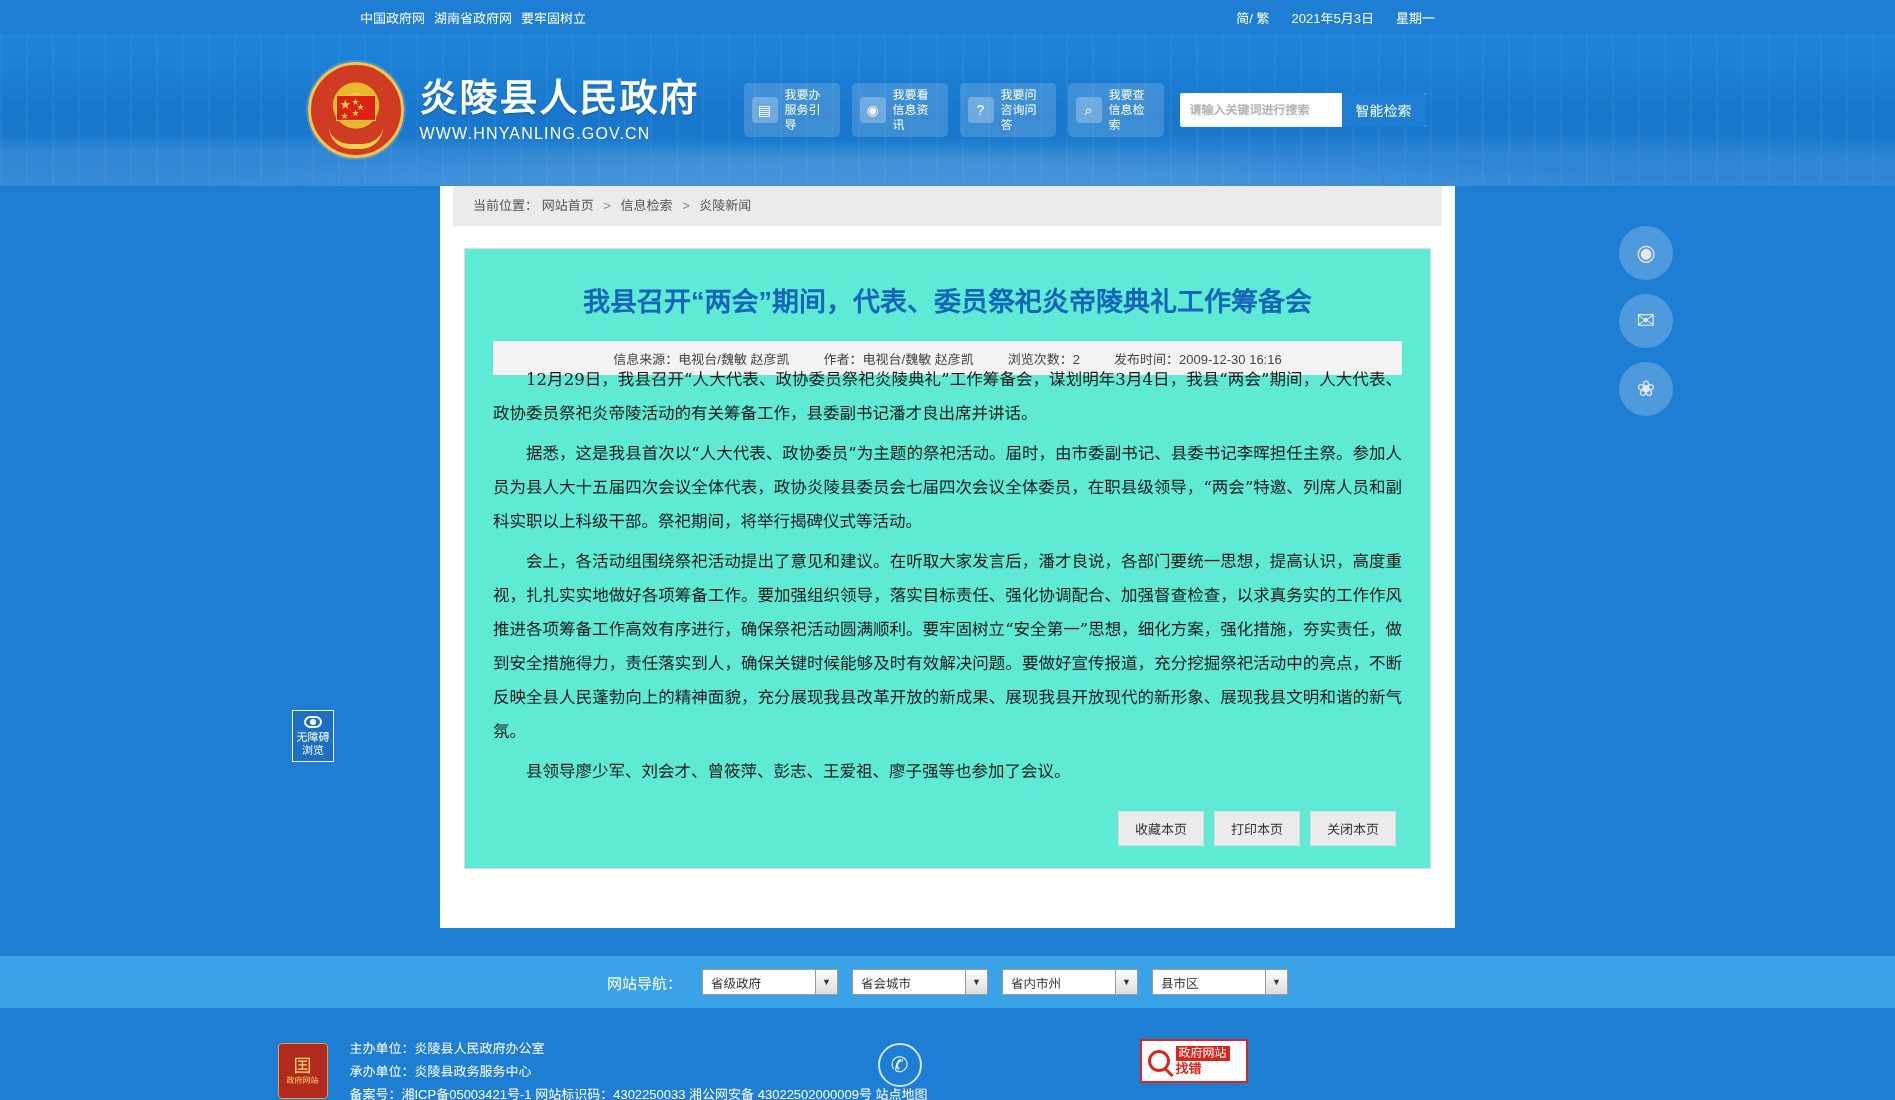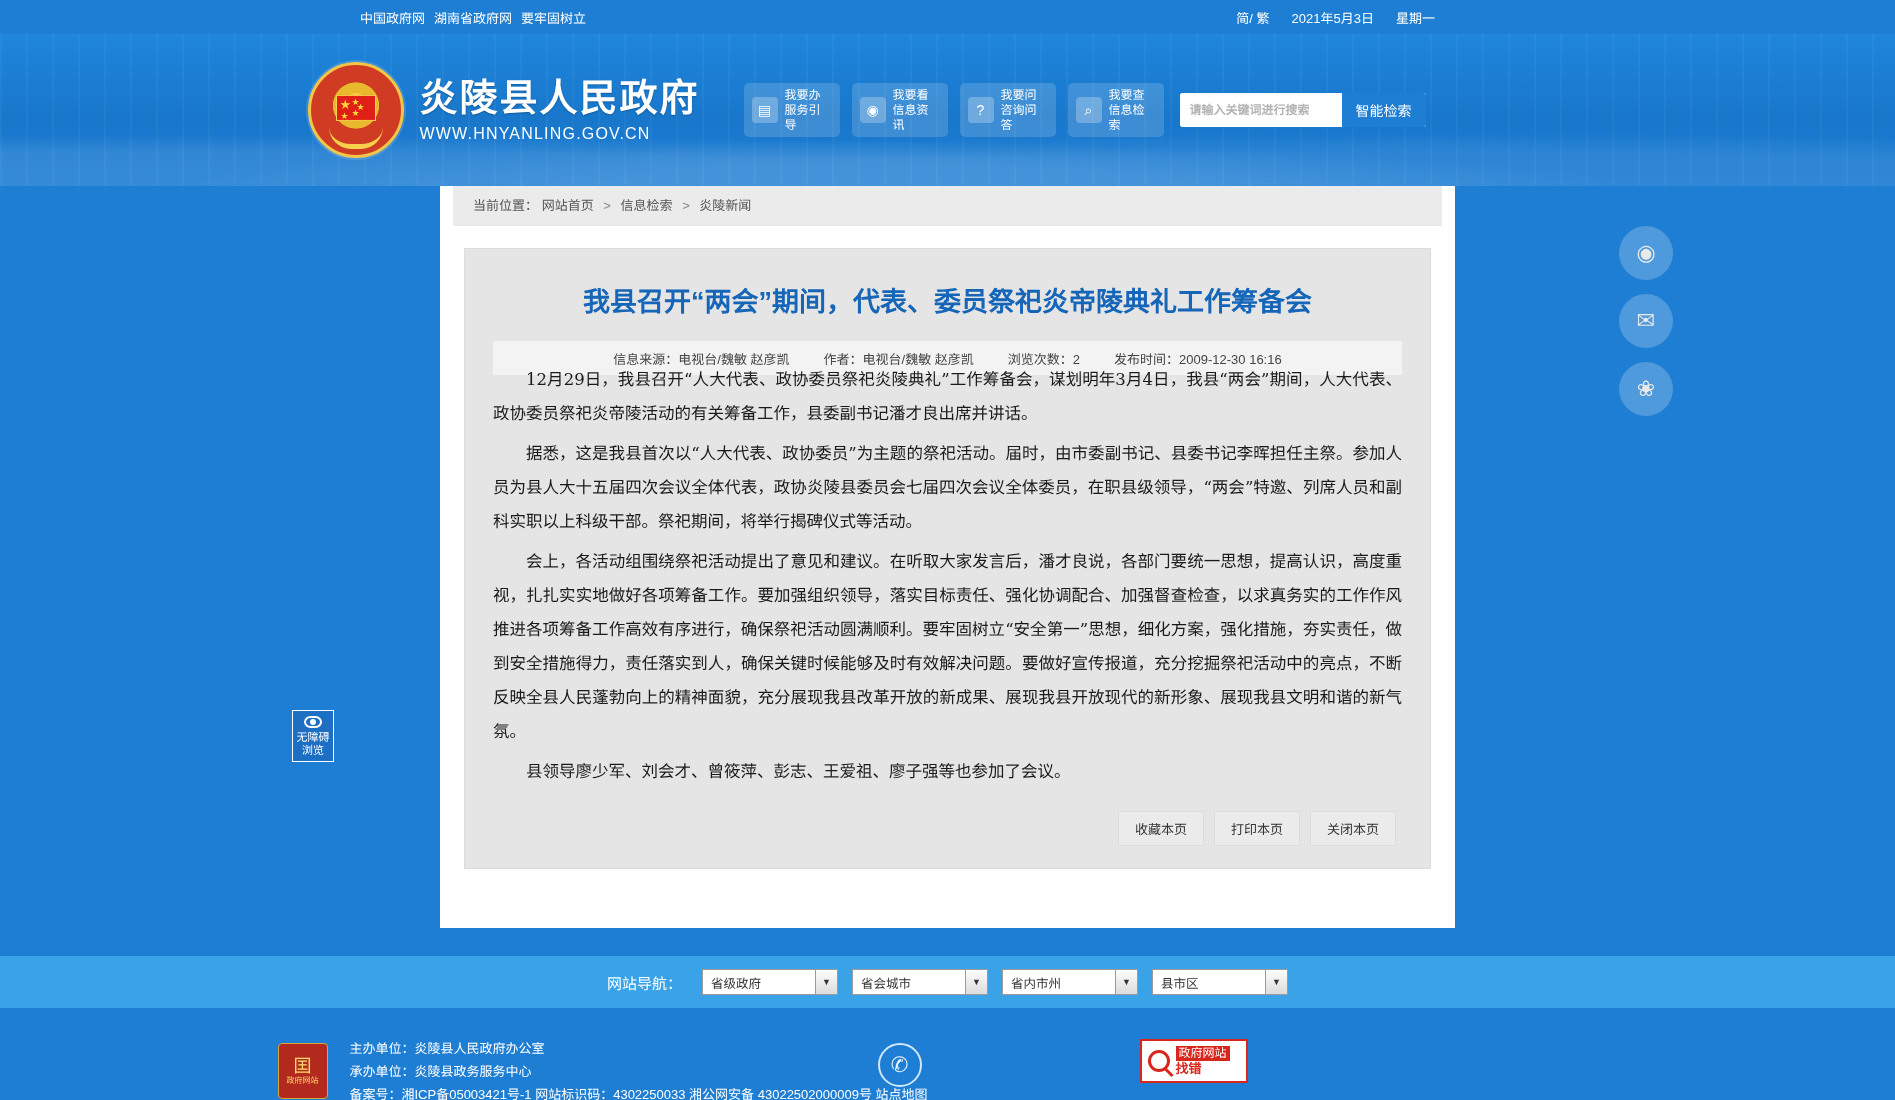--- a/index.html
+++ b/index.html
@@ -154,21 +154,21 @@
     padding: 0 20px;
     margin: 0 13px;
   }
   .breadcrumb a { color: #555; text-decoration: none; }
   .breadcrumb .sep { margin: 0 6px; color: #888; }
 
   .article {
     margin: 22px 24px 0 24px;
     border: 1px solid #dcdcdc;
     padding: 24px 28px 18px 28px;
-    background: #e5e5e5;
+    background: #5eead4;
   }
   .article-title {
     text-align: center;
     font-size: 27px;
     font-weight: bold;
     color: #1565b8;
     line-height: 42px;
     padding: 8px 10px 18px 10px;
   }
   .meta {

